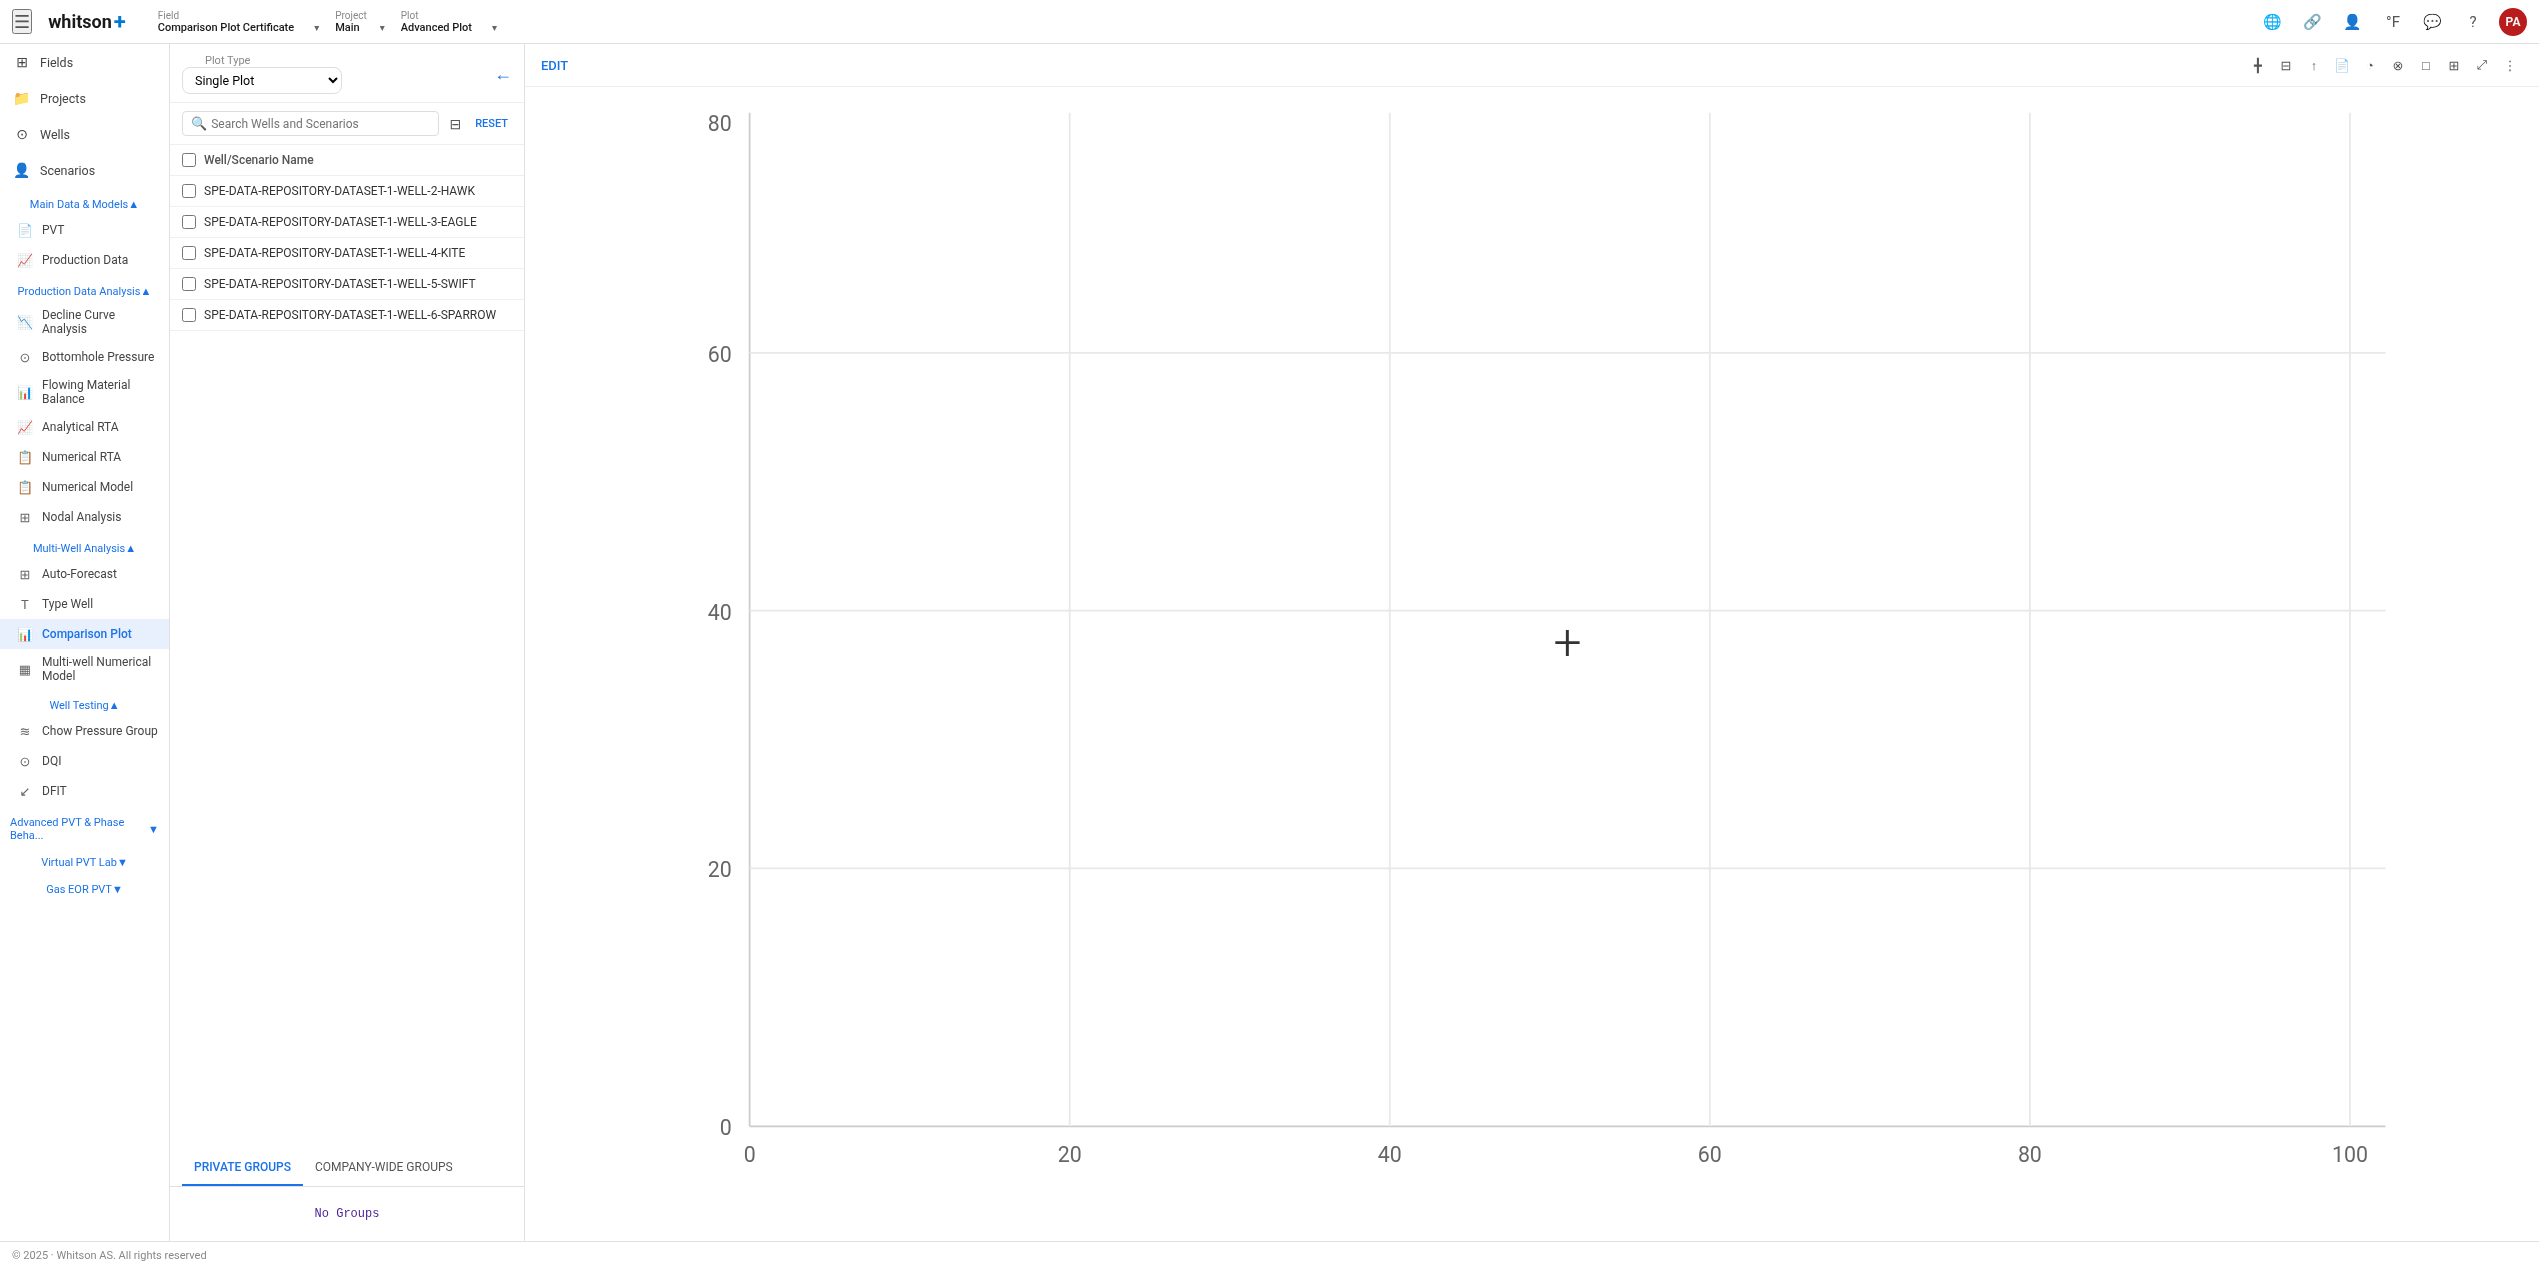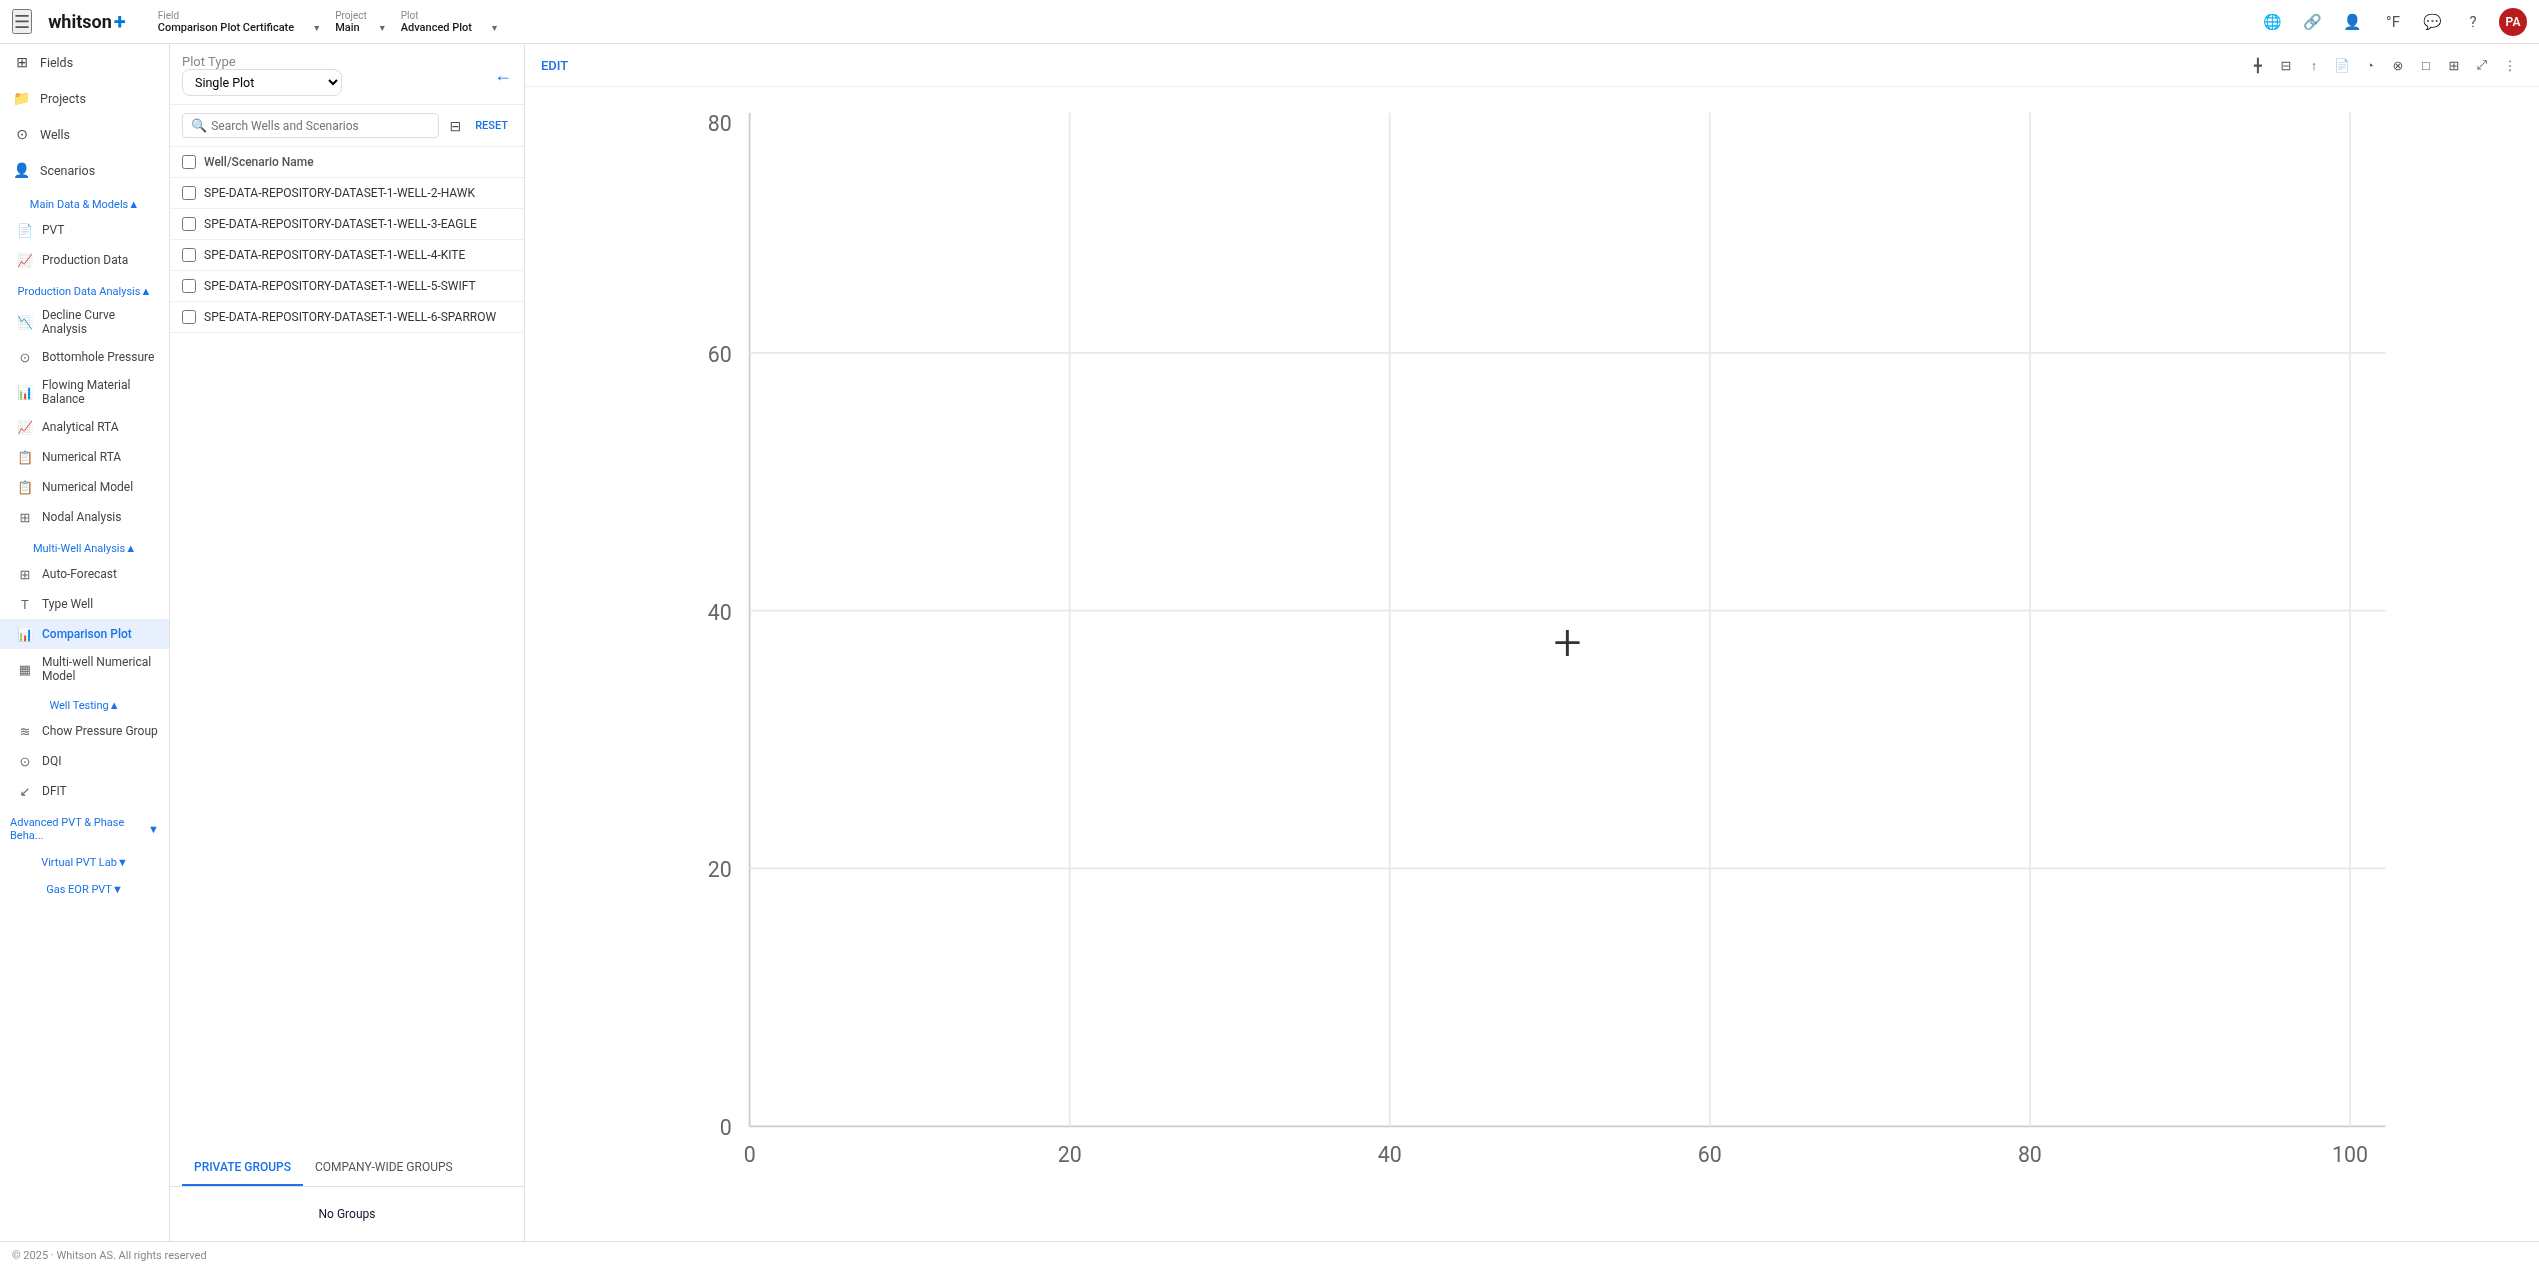--- a/index.html
+++ b/index.html
@@ -36,40 +36,40 @@
     .sidebar-sub-item.active .sidebar-sub-icon { color: #1a73e8; }
     .chevron { font-size: 10px; }
     
     
     .content-panel { display: flex; flex: 1; overflow: hidden; }
     
     
     .filter-panel { width: 355px; background: #fff; border-right: 1px solid #e0e0e0; display: flex; flex-direction: column; flex-shrink: 0; overflow: hidden; }
     
     .plot-type-row { padding: 10px 12px 8px; display: flex; align-items: center; gap: 8px; border-bottom: 1px solid #eee; }
-    .plot-type-label { font-size: 13px; color: #888; }
+    .plot-type-label { font-size: 11px; color: #888; margin-left: 23px; }
     .plot-type-select { display: flex; align-items: center; gap: 6px; }
     .plot-type-select select { border: 1px solid #ddd; border-radius: 8px; padding: 4px 8px; font-size: 12.5px; background: #fff; cursor: pointer; min-width: 160px; }
     .back-btn { margin-left: auto; background: none; border: none; cursor: pointer; color: #1a73e8; font-size: 18px; }
     
     .search-row { display: flex; align-items: center; gap: 6px; padding: 8px 12px; border-bottom: 1px solid #eee; }
     .search-box { flex: 1; display: flex; align-items: center; gap: 4px; border: 1px solid #ddd; border-radius: 4px; padding: 4px 8px; background: #fff; }
     .search-box input { border: none; outline: none; font-size: 12px; flex: 1; background: transparent; }
     .filter-icon-btn { background: none; border: none; cursor: pointer; color: #555; font-size: 14px; padding: 4px; }
     .reset-btn { background: none; border: none; cursor: pointer; color: #1a73e8; font-size: 11px; font-weight: 500; padding: 4px; }
     
     .well-list { flex: 1; overflow-y: auto; }
     .well-list-header { display: flex; align-items: center; gap: 8px; padding: 8px 12px; font-size: 12px; color: #555; font-weight: 500; border-bottom: 1px solid #eee; }
     .well-list-item { display: flex; align-items: center; gap: 8px; padding: 8px 12px; border-bottom: 1px solid #f0f0f0; font-size: 12px; color: #333; cursor: pointer; }
     .well-checkbox { width: 14px; height: 14px; cursor: pointer; }
     
     .tabs-row { display: flex; border-bottom: 1px solid #e0e0e0; padding: 0 12px; background: #fff; }
     .tab-item { padding: 10px 12px; font-size: 12px; cursor: pointer; color: #555; border-bottom: 2px solid transparent; }
     .tab-item.active { color: #1a73e8; border-bottom: 2px solid #1a73e8; font-weight: 500; }
-    .groups-empty { padding: 20px; text-align: center; color: #0f172a; font-size: 12px; }
+    .groups-empty { padding: 20px; text-align: center; color: #4c1d95; font-size: 12px; font-family: Liberation Mono, monospace; }
     
     
     .chart-area { flex: 1; background: #fff; display: flex; flex-direction: column; overflow: hidden; }
     .chart-toolbar { display: flex; align-items: center; padding: 8px 16px; border-bottom: 1px solid #eee; gap: 8px; }
     .edit-btn { color: #1a73e8; font-size: 13px; font-weight: 500; cursor: pointer; border: none; background: none; }
     .chart-tool-btn { width: 26px; height: 26px; display: flex; align-items: center; justify-content: center; border: none; background: none; cursor: pointer; color: #555; font-size: 13px; border-radius: 3px; }
     .chart-tools-right { margin-left: auto; display: flex; align-items: center; gap: 2px; }
     
     
     .chart-svg-container { flex: 1; padding: 8px; overflow: hidden; position: relative; }

